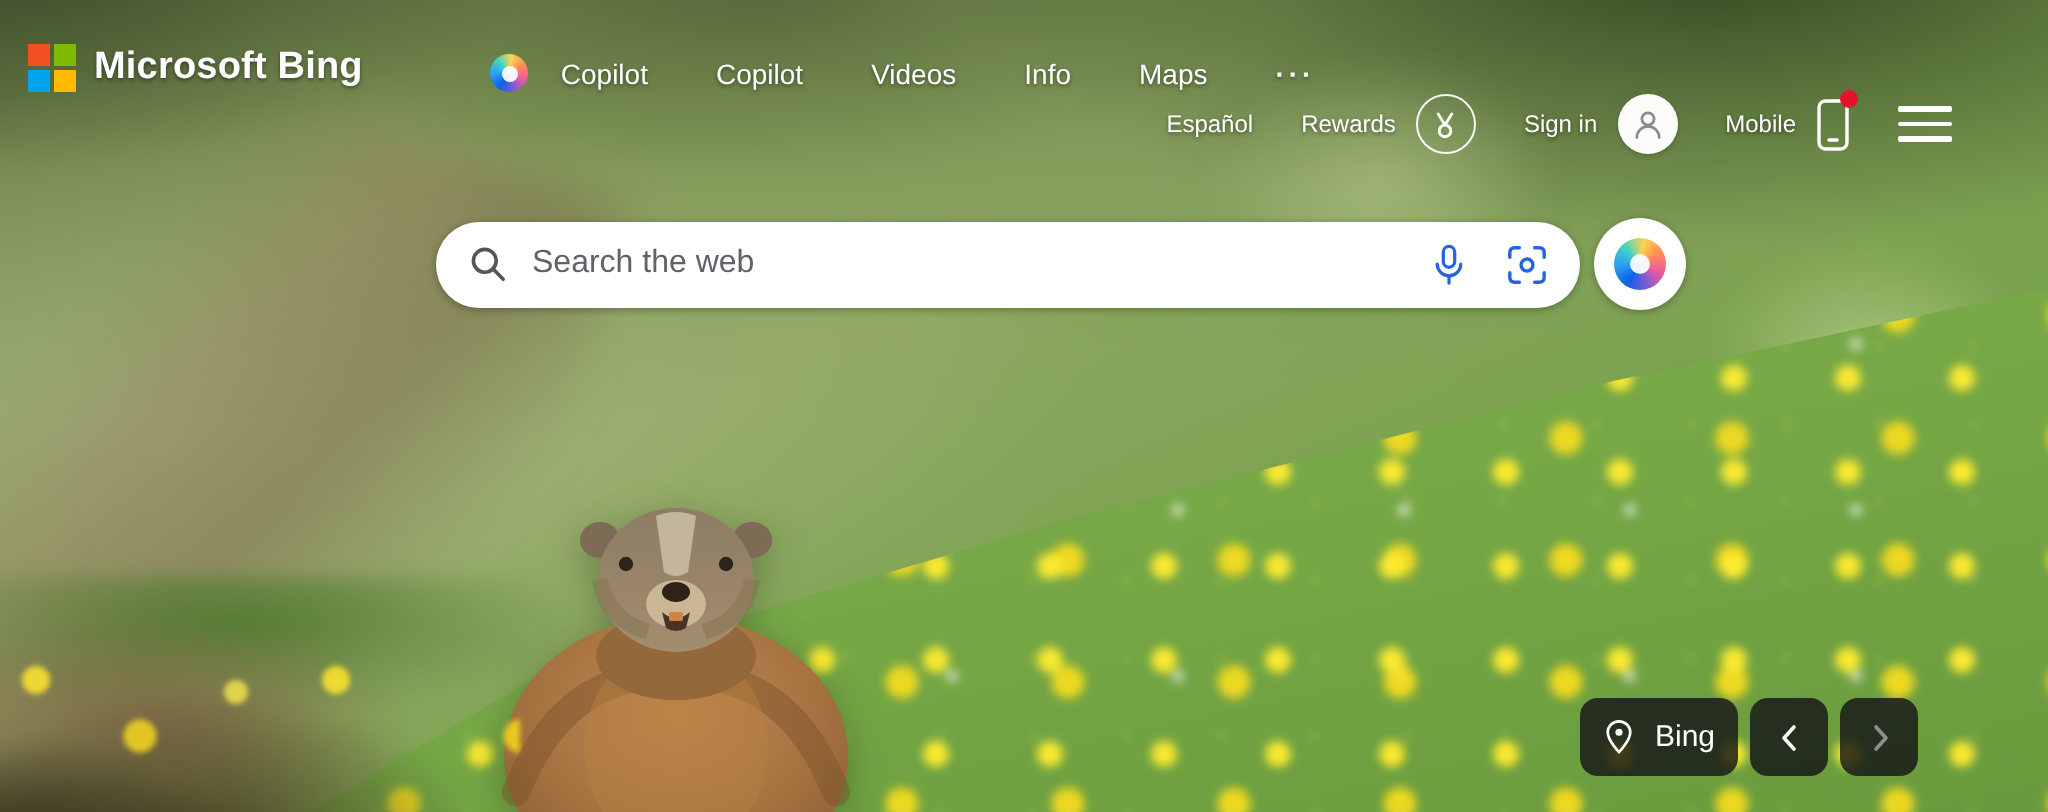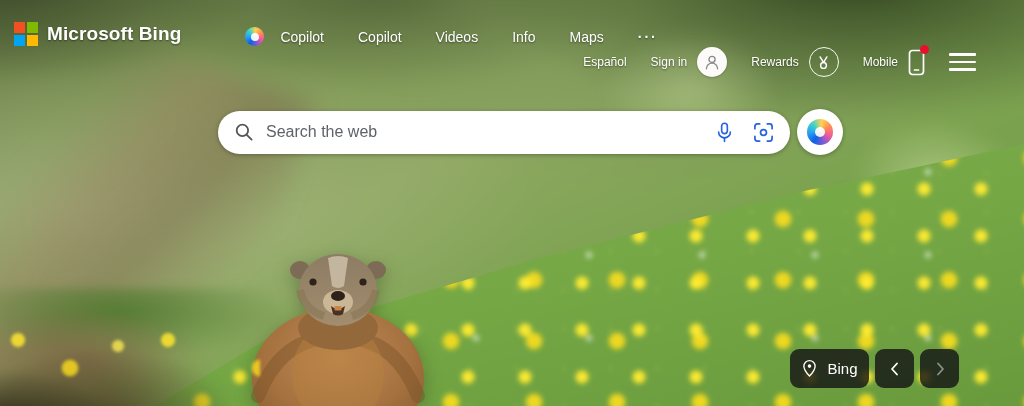--- a/index.html
+++ b/index.html
@@ -190,34 +190,34 @@
           <span>···</span>
         </a>
     </nav>
   </header>
 
   <div class="subbar">
     <a class="sub-group txtshadow">
       <span>Español</span>
     </a>
     <a class="sub-group txtshadow">
+      <span>Rewards</span>
+      <span class="rewards-ring">
+        <svg width="17" height="17" viewBox="0 0 20 20">
+            <path d="M6 3.5 L10 10 L14 3.5" fill="none" stroke="#fff" stroke-width="1.7" stroke-linecap="round" stroke-linejoin="round"></path>
+            <circle cx="10" cy="13.5" r="3.4" fill="none" stroke="#fff" stroke-width="1.7"></circle>
+          </svg>
+      </span>
+    </a>
+    <a class="sub-group txtshadow">
       <span>Sign in</span>
       <span class="avatar">
         <svg width="18" height="18" viewBox="0 0 20 20">
             <circle cx="10" cy="7.2" r="3.4" fill="none" stroke="#8a8a8a" stroke-width="1.5"></circle>
             <path d="M3.8 17.5 a6.2 6.2 0 0 1 12.4 0" fill="none" stroke="#8a8a8a" stroke-width="1.5" stroke-linecap="round"></path>
-          </svg>
-      </span>
-    </a>
-    <a class="sub-group txtshadow">
-      <span>Rewards</span>
-      <span class="rewards-ring">
-        <svg width="17" height="17" viewBox="0 0 20 20">
-            <path d="M6 3.5 L10 10 L14 3.5" fill="none" stroke="#fff" stroke-width="1.7" stroke-linecap="round" stroke-linejoin="round"></path>
-            <circle cx="10" cy="13.5" r="3.4" fill="none" stroke="#fff" stroke-width="1.7"></circle>
           </svg>
       </span>
     </a>
     <a class="sub-group txtshadow">
       <span>Mobile</span>
       <span class="phone-wrap">
         <svg width="17" height="27" viewBox="0 0 17 27">
             <rect x="1.5" y="1.5" width="14" height="24" rx="3.2" fill="none" stroke="#fff" stroke-width="1.7"></rect>
             <line x1="6.5" y1="21" x2="10.5" y2="21" stroke="#fff" stroke-width="1.7" stroke-linecap="round"></line>
           </svg>

